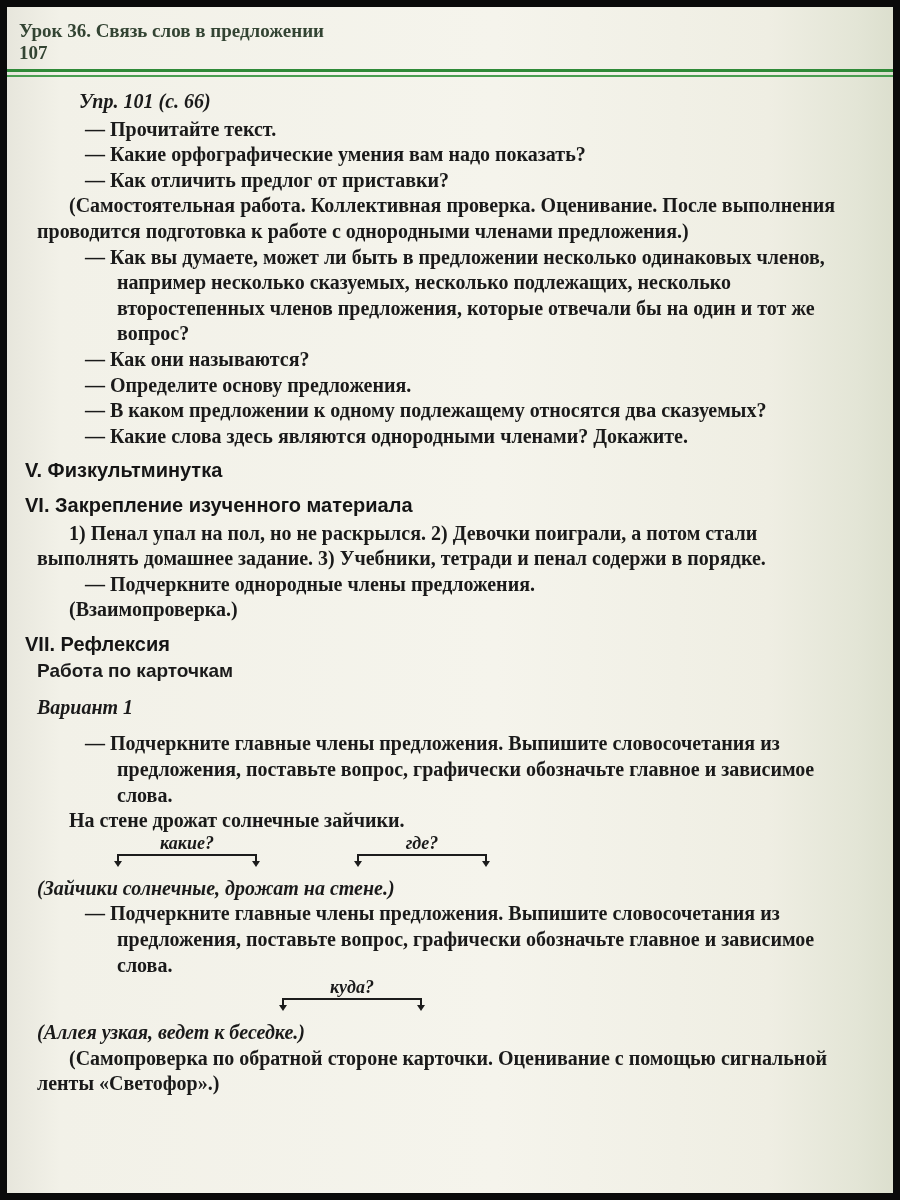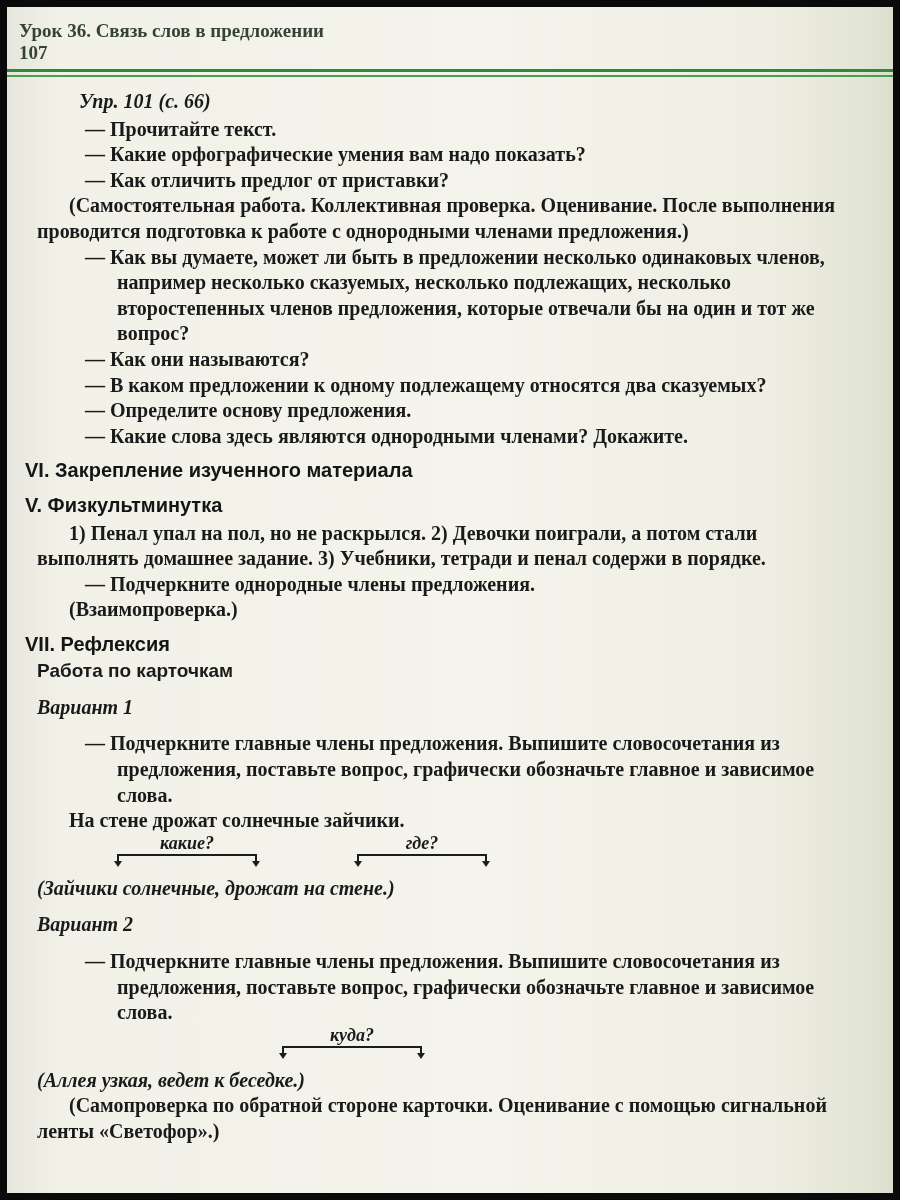--- a/index.html
+++ b/index.html
@@ -54,27 +54,27 @@
     <p class="ex-title">Упр. 101 (с. 66)</p>
 
     <p class="dash">— Прочитайте текст.</p>
     <p class="dash">— Какие орфографические умения вам надо показать?</p>
     <p class="dash">— Как отличить предлог от приставки?</p>
 
     <p class="indent">(Самостоятельная работа. Коллективная проверка. Оценивание. После выполнения проводится подготовка к работе с однородными членами предложения.)</p>
 
     <p class="dash">— Как вы думаете, может ли быть в предложении несколько одинаковых членов, например несколько сказуемых, несколько подлежащих, несколько второстепенных членов предложения, которые отвечали бы на один и тот же вопрос?</p>
     <p class="dash">— Как они называются?</p>
+    <p class="dash">— Определите основу предложения.</p>
     <p class="dash">— В каком предложении к одному подлежащему относятся два сказуемых?</p>
-    <p class="dash">— Определите основу предложения.</p>
     <p class="dash">— Какие слова здесь являются однородными членами? Докажите.</p>
 
+    <h3 class="sec">V. Физкультминутка</h3>
+
     <h3 class="sec">VI. Закрепление изученного материала</h3>
-
-    <h3 class="sec">V. Физкультминутка</h3>
     <p class="indent">1) Пенал упал на пол, но не раскрылся. 2) Девочки поиграли, а потом стали выполнять домашнее задание. 3) Учебники, тетради и пенал содержи в порядке.</p>
     <p class="dash">— Подчеркните однородные члены предложения.</p>
     <p class="indent">(Взаимопроверка.)</p>
 
     <h3 class="sec">VII. Рефлексия</h3>
     <p class="sub">Работа по карточкам</p>
 
     <p class="variant">Вариант 1</p>
     <p class="dash">— Подчеркните главные члены предложения. Выпишите словосочетания из предложения, поставьте вопрос, графически обозначьте главное и зависимое слова.</p>
     <p class="indent">На стене дрожат солнечные зайчики.</p>
@@ -90,21 +90,20 @@
       <div class="bracket b2">
         <span class="qlabel">где?</span>
         <span class="bar">
             <span class="tick l"></span>
             <span class="tick r"></span>
           </span>
       </div>
     </div>
     <p class="answer">(Зайчики солнечные, дрожат на стене.)</p>
 
-    <p class="variant">Вариант 2</p>
     <p class="dash">— Подчеркните главные члены предложения. Выпишите словосочетания из предложения, поставьте вопрос, графически обозначьте главное и зависимое слова.</p>
 
     <div class="diagram d2">
       <div class="bracket b2">
         <span class="qlabel">куда?</span>
         <span class="bar">
             <span class="tick l"></span>
             <span class="tick r"></span>
           </span>
       </div>

